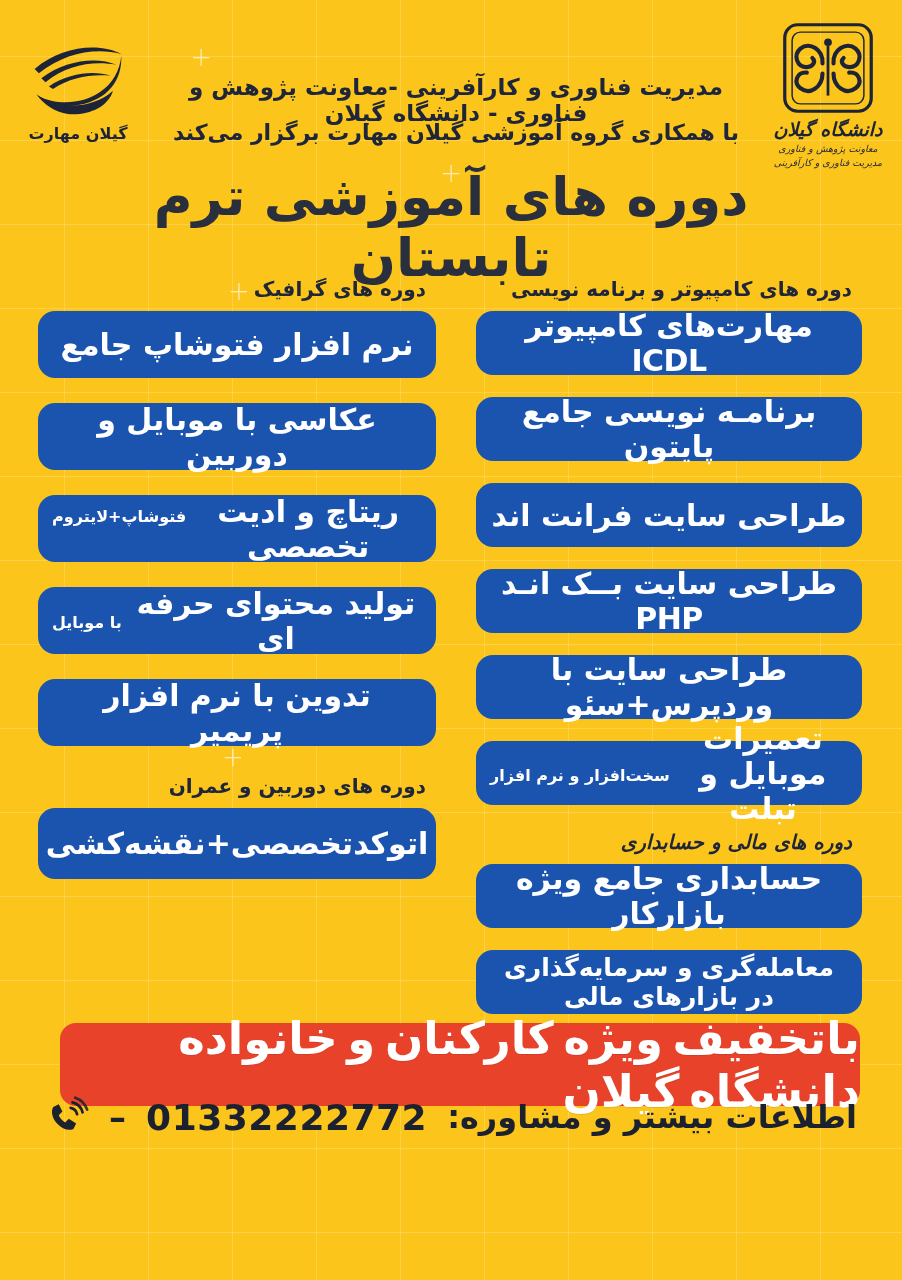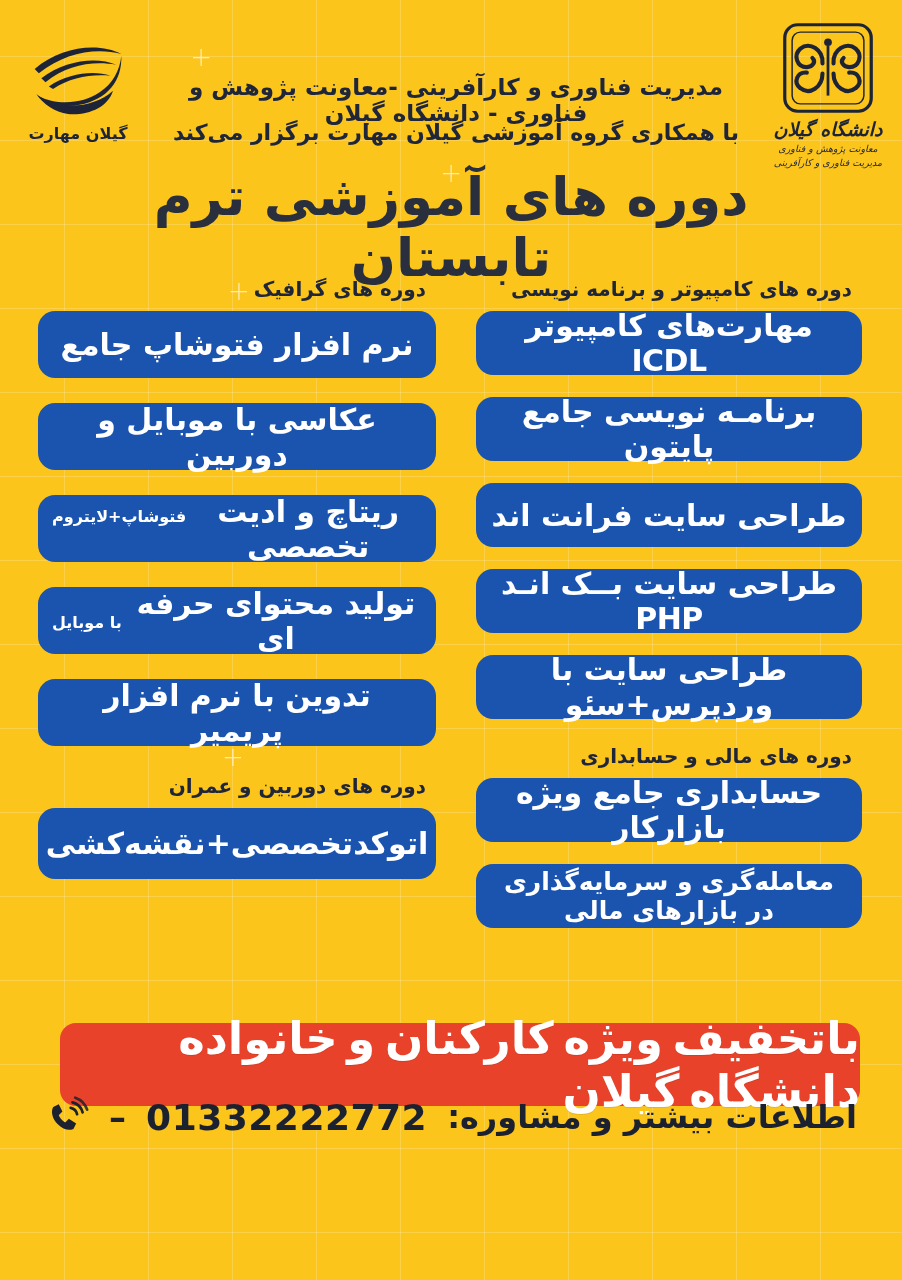--- a/index.html
+++ b/index.html
@@ -76,21 +76,21 @@
     color:#fff;
     display:flex; align-items:center; justify-content:center;
     text-align:center;
     font-weight:bold;
     padding:0 14px;
   }
   .pill-label { font-size:30px; font-weight:bold; letter-spacing:-0.5px; }
 
   .col-right .pill { height:64px; margin-bottom:22px; }
   .col-left  .pill { height:67px; margin-bottom:25px; }
-  .col-right .fin-gap { margin-top:9px; }
+  .col-right .fin-gap { margin-top:9px;font-style:italic; }
 
   .pill-note {
     font-size:16px; font-weight:bold; margin-right:8px;
     white-space:nowrap;
   }
   .note-raised { transform:translateY(-12px); }
   .note-mid    { transform:translateY(2px);text-align:center; }
 
   .pill-3ds { justify-content:space-between; padding:0 22px; }
   .pill-3ds .pill-note-lines {
@@ -177,20 +177,24 @@
     </div>
     <div class="pill">
       <span class="pill-label">طراحی سایت فرانت اند</span>
     </div>
     <div class="pill">
       <span class="pill-label">طراحی سایت بــک انـد PHP</span>
     </div>
     <div class="pill">
       <span class="pill-label">طراحی سایت با وردپرس+سئو</span>
     </div>
+    <div class="pill">
+      <span class="pill-label">تعمیرات موبایل و تبلت</span>
+      <span class="pill-note note-mid">سخت‌افزار و نرم افزار</span>
+    </div>
 
     <div class="section-header fin-gap">دوره های مالی و حسابداری</div>
 
     <div class="pill">
       <span class="pill-label">حسابداری جامع ویژه بازارکار</span>
     </div>
     <div class="pill">
       <span class="pill-label" style="font-size:25px;">معامله‌گری و سرمایه‌گذاری در بازارهای مالی</span>
     </div>
   </div>

